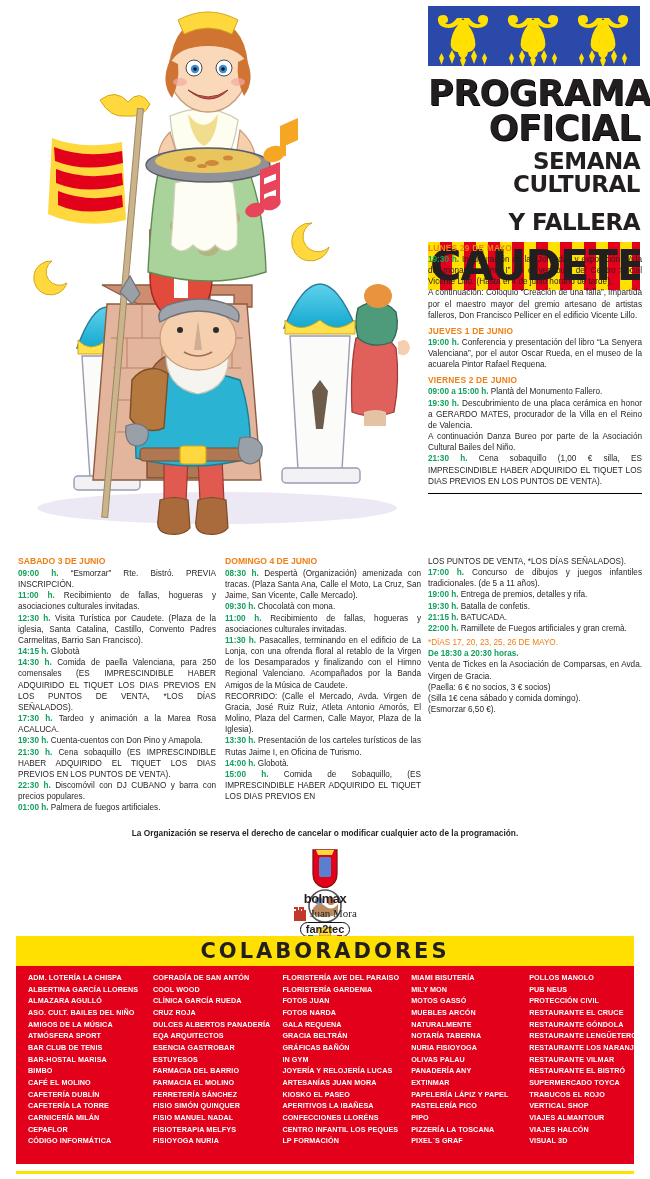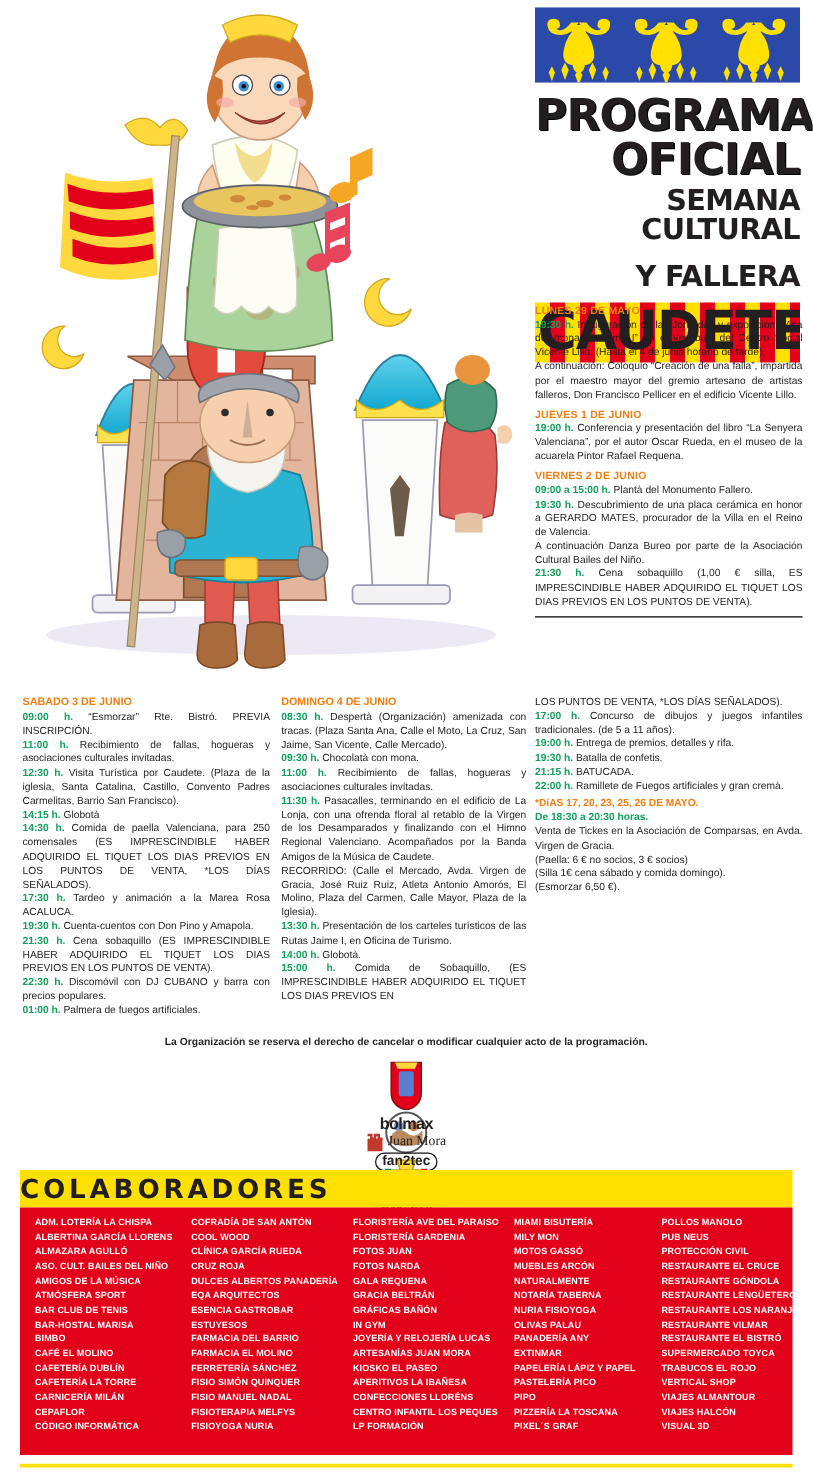--- a/index.html
+++ b/index.html
@@ -78,21 +78,21 @@
   
   .sponsors{position:absolute;left:10px;top:848px;width:630px;height:88px;}
   .sprow{display:flex;align-items:center;justify-content:space-around;height:44px;flex-direction:column;}
   .spitem{flex:1;display:flex;align-items:center;justify-content:center;height:44px;}
   .spitem svg{display:block;}
   .sptext{font-size:7px;font-weight:bold;color:#231f20;text-align:center;line-height:1.05;}
 
   
   .collab-header{
     position:absolute;left:16px;top:936px;width:618px;height:30px;
-    background:#ffe000;display:flex;align-items:center;
+    background:#ffe000;display:flex;align-items:center;justify-content:center;
   }
   .collab-header .ch{
     font-family:"DejaVu Sans", sans-serif;
     font-weight:bold;font-size:21px;color:#231f20;letter-spacing:3px;
   }
   .collab-body{
     position:absolute;left:16px;top:966px;width:618px;height:198px;
     background:#e2001a;display:flex;padding:6px 0 0 0;box-sizing:border-box;
   }
   .cb-col{flex:1;padding-left:12px;box-sizing:border-box;}
@@ -366,21 +366,21 @@
       <p class="ev"><span class="tm">15:00 h.</span> <span>Comida de Sobaquillo, (ES IMPRESCINDIBLE HABER ADQUIRIDO EL TIQUET LOS DIAS PREVIOS EN</span></p>
     </div>
 
     <div class="col c3">
       <p class="ev">LOS PUNTOS DE VENTA, *LOS DÍAS SEÑALADOS).</p>
       <p class="ev"><span class="tm">17:00 h.</span> <span>Concurso de dibujos y juegos infantiles tradicionales. (de 5 a 11 años).</span></p>
       <p class="ev"><span class="tm">19:00 h.</span> <span>Entrega de premios, detalles y rifa.</span></p>
       <p class="ev"><span class="tm">19:30 h.</span> <span>Batalla de confetis.</span></p>
       <p class="ev"><span class="tm">21:15 h.</span> <span>BATUCADA.</span></p>
       <p class="ev"><span class="tm">22:00 h.</span> <span>Ramillete de Fuegos artificiales y gran cremà.</span></p>
-      <p class="ev" style="color:#f07f13;font-weight:bold;margin-top:3px;">*DíAS 17, 20, 23, 25, 26 DE MAYO.</p>
+      <p class="ev" style="color:#f07f13;font-weight:normal;margin-top:3px;">*DíAS 17, 20, 23, 25, 26 DE MAYO.</p>
       <p class="ev" style="color:#12a05c;font-weight:bold;">De 18:30 a 20:30 horas.</p>
       <p class="ev">Venta de Tickes en la Asociación de Comparsas, en Avda. Virgen de Gracia.</p>
       <p class="ev">(Paella: 6 € no socios, 3 € socios)</p>
       <p class="ev">(Silla 1€ cena sábado y comida domingo).</p>
       <p class="ev">(Esmorzar 6,50 €).</p>
     </div>
   </div>
 
   <div class="disclaimer">La Organización se reserva el derecho de cancelar o modificar cualquier acto de la programación.</div>
 

